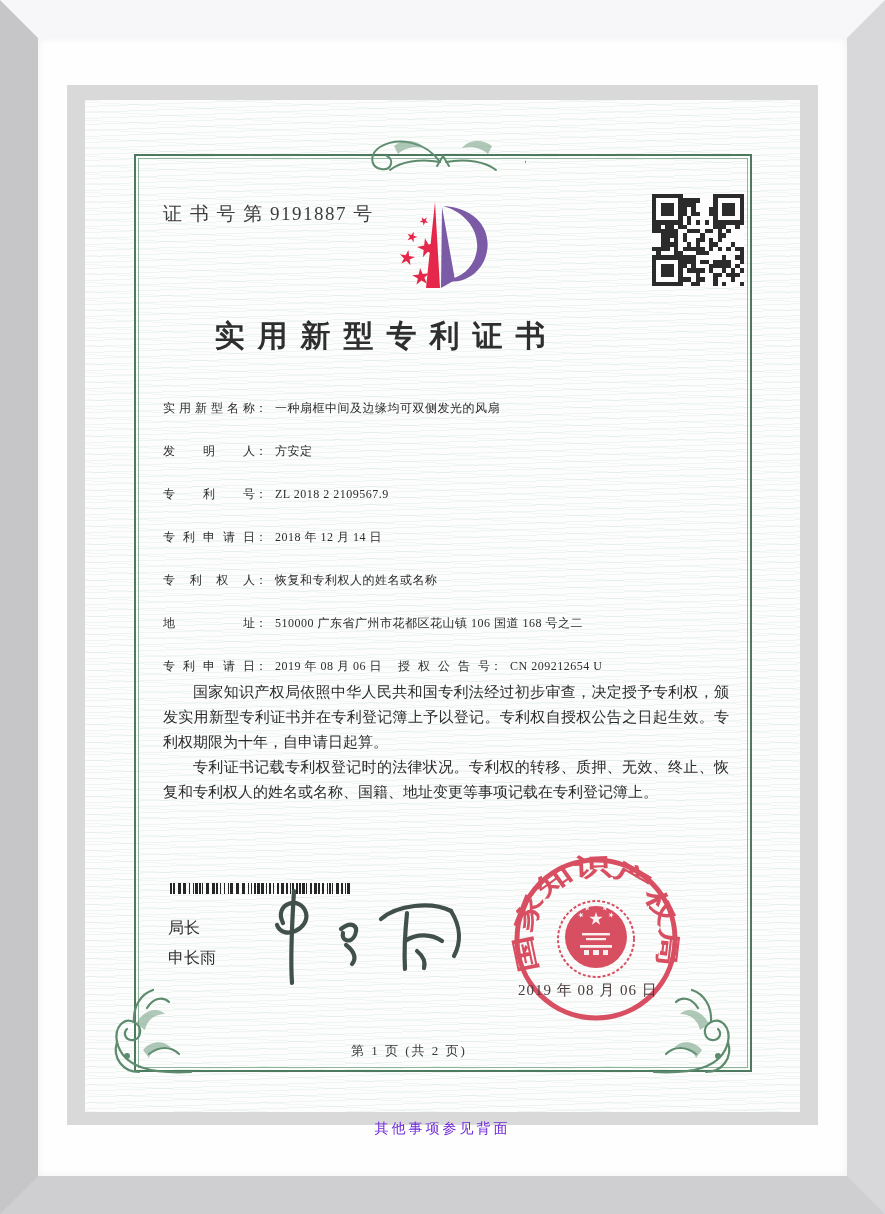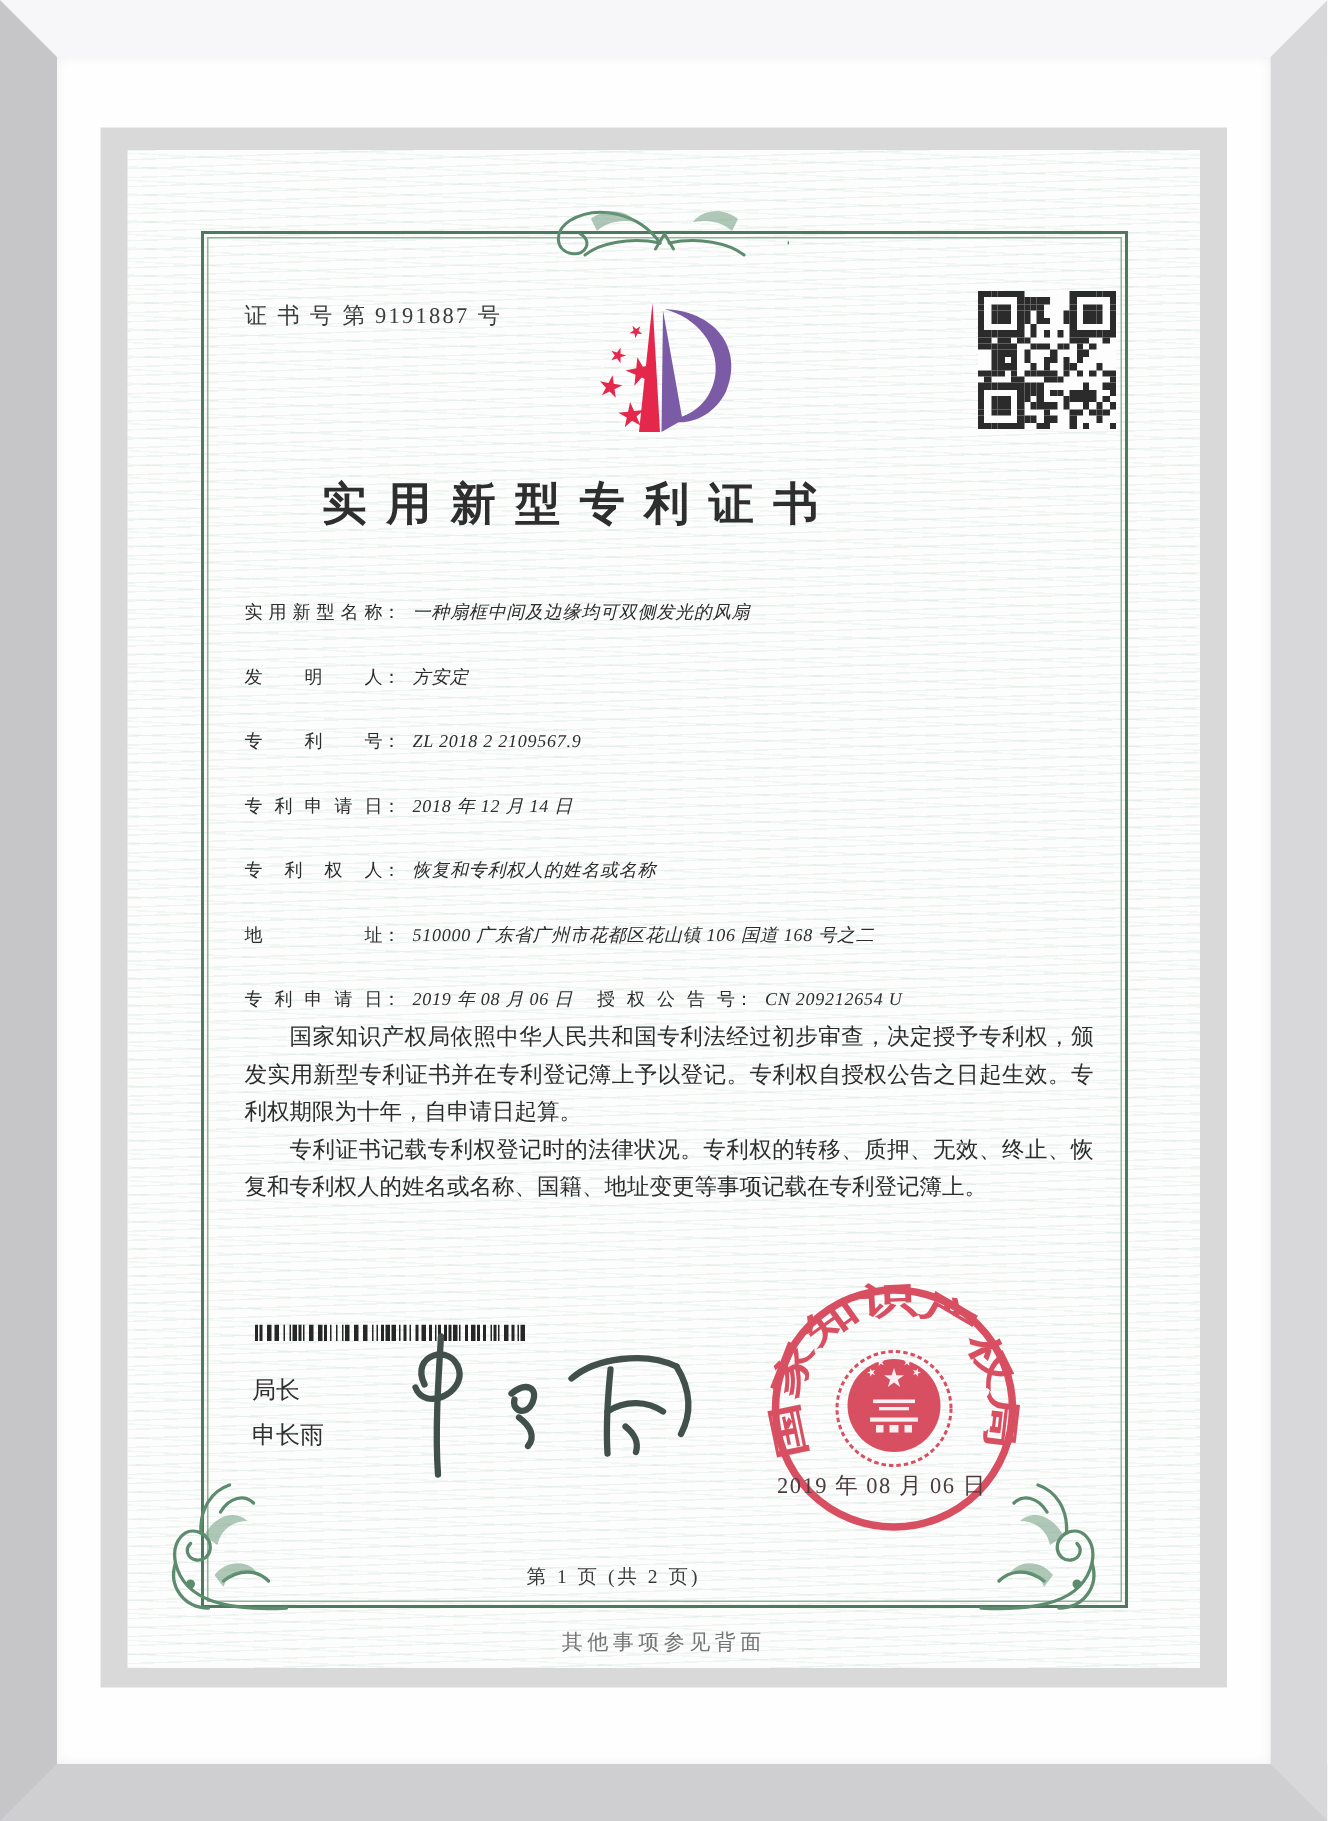--- a/index.html
+++ b/index.html
@@ -19,47 +19,47 @@
            repeating-linear-gradient(3deg, rgba(120,170,138,0.07) 0 1px, transparent 1px 9px);}
 
   
   .green-frame{position:absolute;left:134px;top:154px;width:618px;height:918px;
                box-sizing:border-box;border:2px solid var(--frame-green,#4d7a5e);}
   .green-frame::after{content:"";position:absolute;inset:2px;border:1px solid #8fb49c;}
 
   .abs{position:absolute;}
   .txt{color:#343434;}
 
-  .cert-no{left:163px;top:201px;font-size:15px;letter-spacing:1.5px;color:#3c3c3c;}
+  .cert-no{left:163px;top:201px;font-size:19px;letter-spacing:1.5px;color:#3c3c3c;}
   .title{left:134px;top:316px;width:492px;text-align:center;font-size:30px;
          font-weight:600;letter-spacing:13px;text-indent:13px;color:#2e2e2e;}
 
   .fields{left:163px;top:398px;width:566px;font-size:12px;color:#2c2c2c;}
   .frow{display:flex;line-height:21px;margin-bottom:22px;white-space:nowrap;}
   .flabel{display:inline-block;width:92px;text-align:justify;text-align-last:justify;}
   .fcolon{display:inline-block;margin-right:8px;}
-  .fvalue{letter-spacing:0.5px;font-style:italic;}
+  .fvalue{letter-spacing:0.5px;}
   .fpair2{margin-left:16px;display:flex;}
 
   .paras{left:163px;top:680px;width:566px;font-size:15px;line-height:25px;
          color:#2c2c2c;text-align:justify;}
   .paras p{margin:0;text-indent:2em;}
 
   .barcode{left:170px;top:883px;width:183px;height:11px;}
   .officer{left:168px;top:913px;font-size:16px;color:#2f2f2f;line-height:30px;}
   .signature{left:245px;top:883px;}
 
   .seal{left:510px;top:853px;width:172px;height:172px;opacity:0.92;}
   .seal-date{left:518px;top:981px;width:170px;font-size:15px;color:#4a3b3e;
              letter-spacing:1px;z-index:5;}
 
   .page-note{left:134px;top:1042px;width:550px;text-align:center;font-size:13px;
              letter-spacing:2px;color:#3a3a3a;}
-  .back-note{left:85px;top:1086px;width:715px;text-align:center;font-size:14px;
-             letter-spacing:3px;color:#737373;}
+  .back-note{left:85px;top:1120px;width:715px;text-align:center;font-size:14px;
+             letter-spacing:3px;color:#6d28d9;}
 
   .qr{left:652px;top:194px;width:92px;height:92px;display:grid;
       grid-template-columns:repeat(21,1fr);grid-template-rows:repeat(21,1fr);
       background:#fdfdfd;}
   .qr div{background:transparent;}
   .qr div.on{background:#2b2b2b;}
 
   .logo{left:383px;top:190px;}
   .ornament-top{left:360px;top:132px;}
   .flourish-bl{left:103px;top:984px;}

